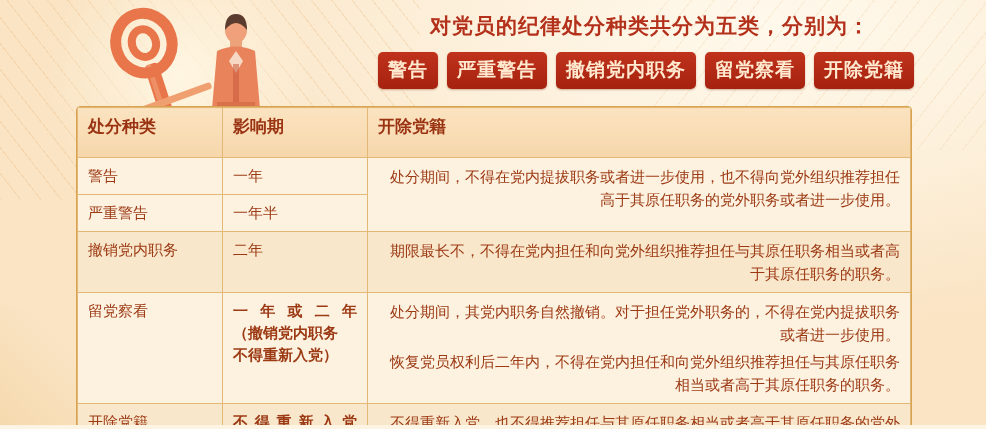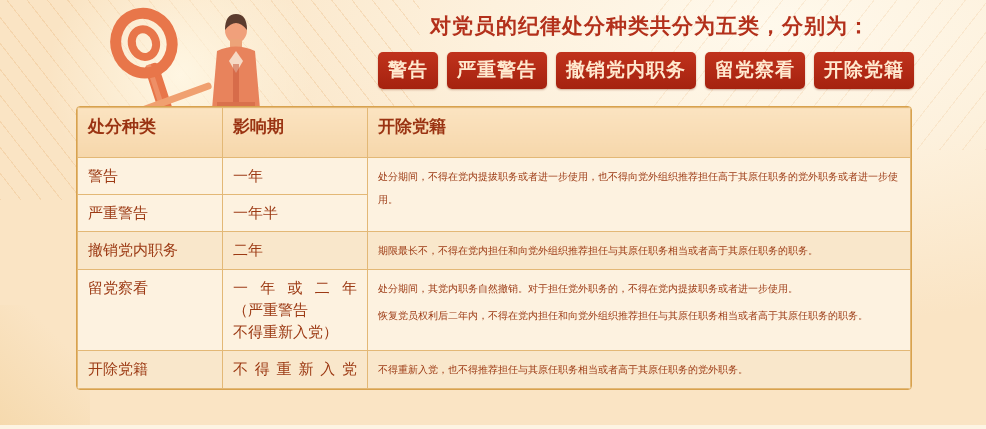--- a/index.html
+++ b/index.html
@@ -146,24 +146,24 @@
   }
   col.c1 { width: 145px; }
   col.c2 { width: 145px; }
   col.c3 { width: auto; }
 
   tbody tr.odd td { background: #fdf2e0; }
   tbody tr.even td { background: #f9e7cb; }
 
   td.kind { font-size: 15px; white-space: nowrap; }
   td.period { font-size: 15px; margin-left: 45px; }
-  td.detail { font-size: 10px; line-height: 23px; }
+  td.detail { font-size: 15px; line-height: 23px; text-align: right; }
   .p2 { margin-top: 4px; }
 
-  .period-line { display: block; }
+  .period-line { display: block; font-weight: bold; }
   .period-line.j {
     text-align: justify;
     text-align-last: justify;
   }
 </style>
 </head>
 <body>
 
 <div class="poster">
   <div class="hatch"></div>
@@ -231,21 +231,21 @@
         </tr>
         <tr class="even">
           <td class="kind">撤销党内职务</td>
           <td class="period">二年</td>
           <td class="detail">期限最长不，不得在党内担任和向党外组织推荐担任与其原任职务相当或者高于其原任职务的职务。</td>
         </tr>
         <tr class="odd">
           <td class="kind">留党察看</td>
           <td class="period">
             <span class="period-line j">一 年 或 二 年</span>
-            <span class="period-line">（严重警告</span>
+            <span class="period-line">（撤销党内职务</span>
             <span class="period-line">不得重新入党）</span>
           </td>
           <td class="detail">
             <div>处分期间，其党内职务自然撤销。对于担任党外职务的，不得在党内提拔职务或者进一步使用。</div>
             <div class="p2">恢复党员权利后二年内，不得在党内担任和向党外组织推荐担任与其原任职务相当或者高于其原任职务的职务。</div>
           </td>
         </tr>
         <tr class="even">
           <td class="kind">开除党籍</td>
           <td class="period">

